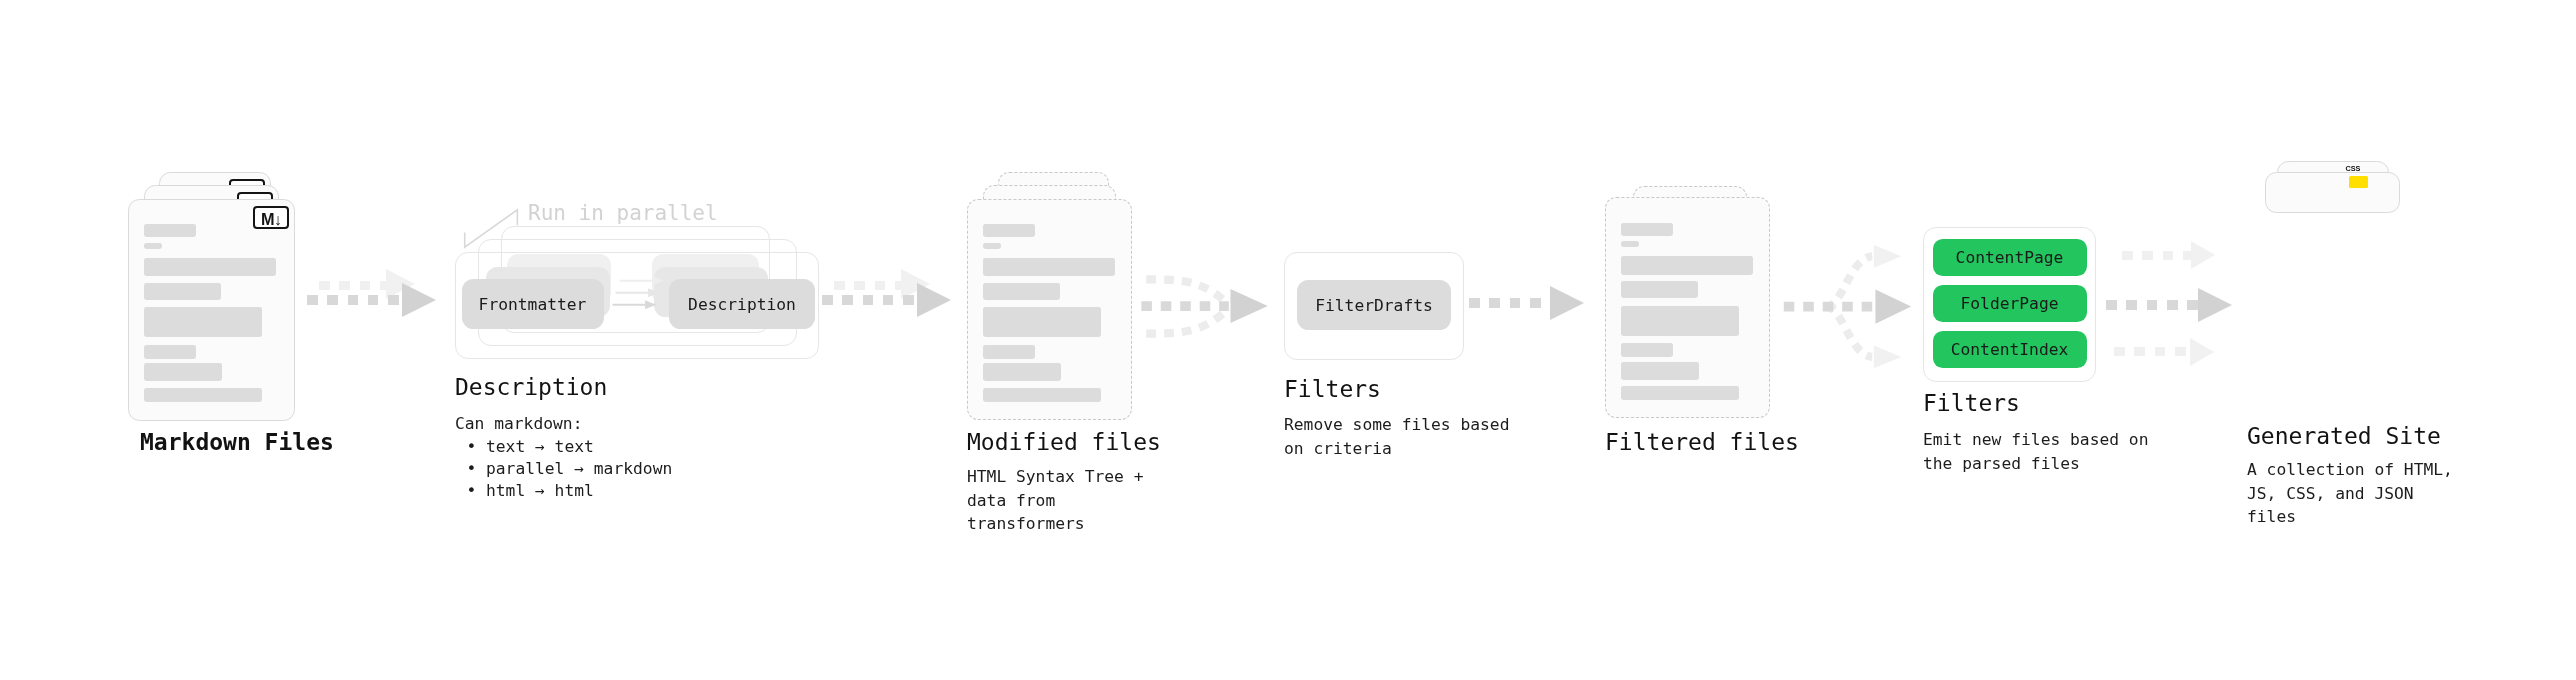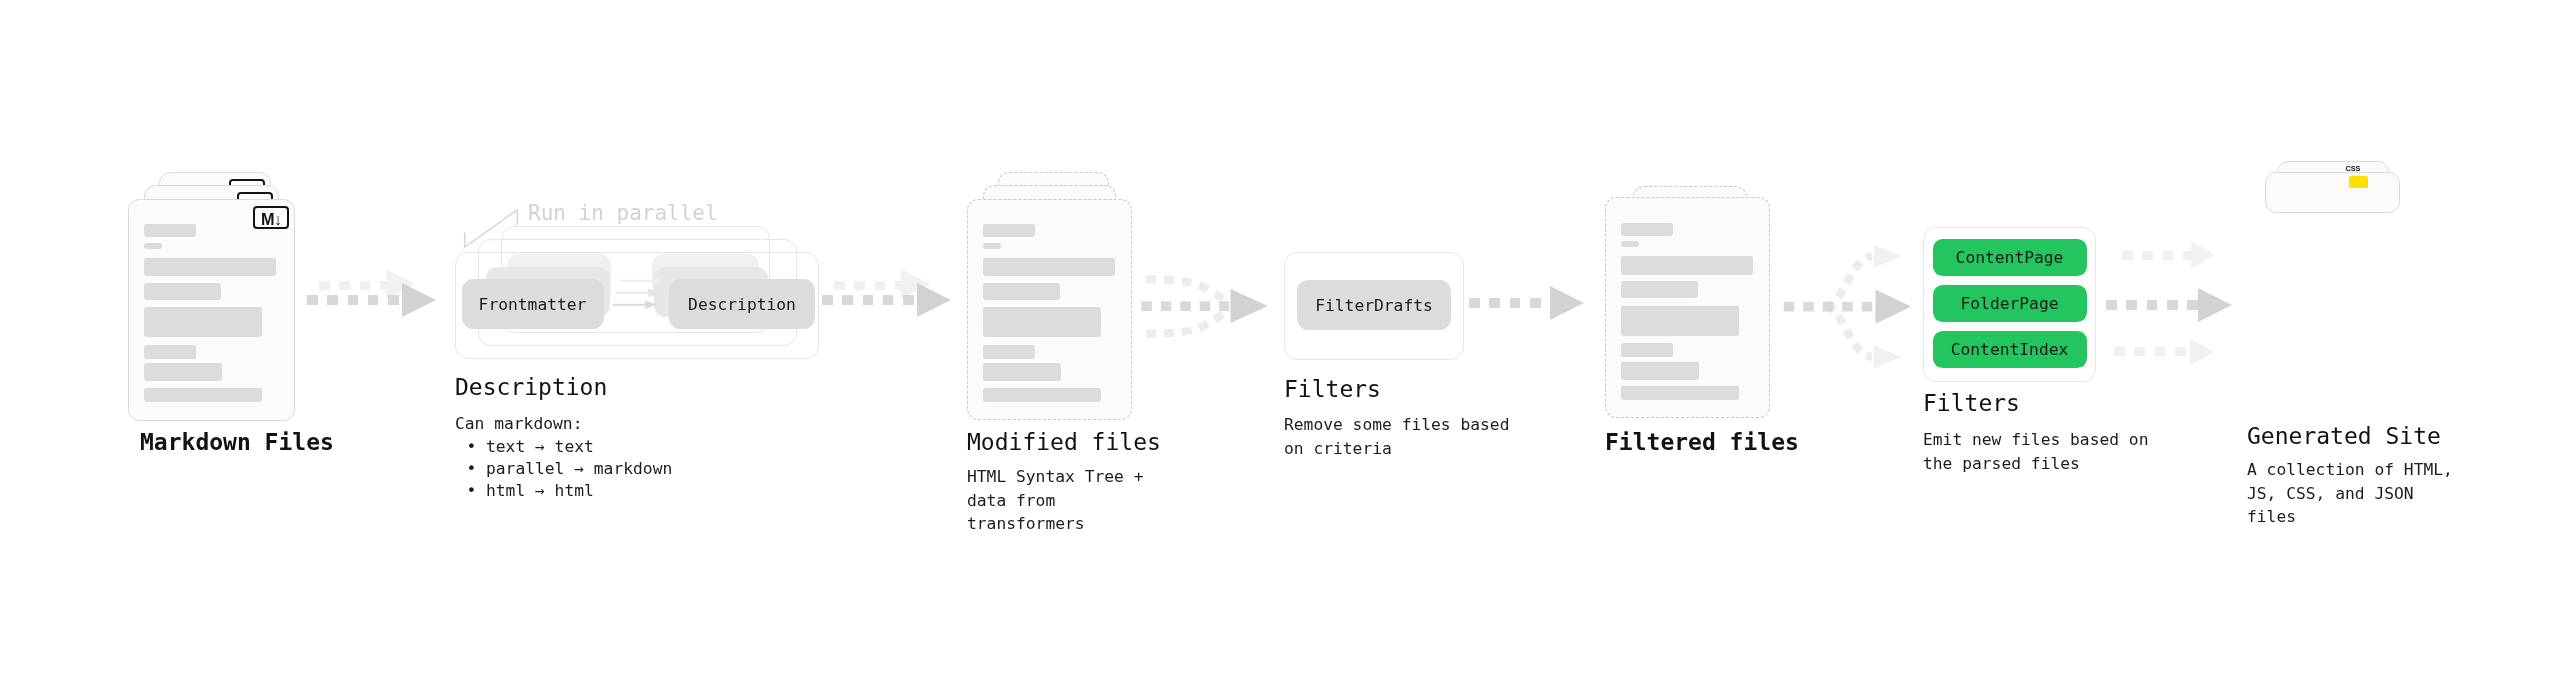--- a/index.html
+++ b/index.html
@@ -189,21 +189,21 @@
         <div class="bar b1"></div>
         <div class="bar b2"></div>
         <div class="bar b3"></div>
         <div class="bar b4"></div>
         <div class="bar b5"></div>
         <div class="bar b6"></div>
         <div class="bar b7"></div>
         <div class="bar b8"></div>
       </div>
     </div>
-    <div class="title" style="left:0;top:243px;font-weight:bold;">Filtered files</div>
+    <div class="title" style="left:0;top:243px;">Filtered files</div>
   </div>
 
   <svg class="abs" style="left:1781px;top:236px;" width="137" height="142" viewBox="0 0 168 175">
     <path d="M 55,87 C 76,87 84,27 112,25" fill="none" stroke="#ececec" stroke-width="10" stroke-dasharray="11 9"></path>
     <path d="M 55,87 C 76,87 84,147 112,149" fill="none" stroke="#ececec" stroke-width="10" stroke-dasharray="11 9"></path>
     <path d="M 3,87 H 114" fill="none" stroke="#d9d9d9" stroke-width="12" stroke-dasharray="13 11"></path>
     <polygon points="114,11 148,25 114,39" fill="#f1f1f1"></polygon>
     <polygon points="116,66 160,87 116,108" fill="#d2d2d2"></polygon>
     <polygon points="114,135 148,149 114,163" fill="#f1f1f1"></polygon>
   </svg>

